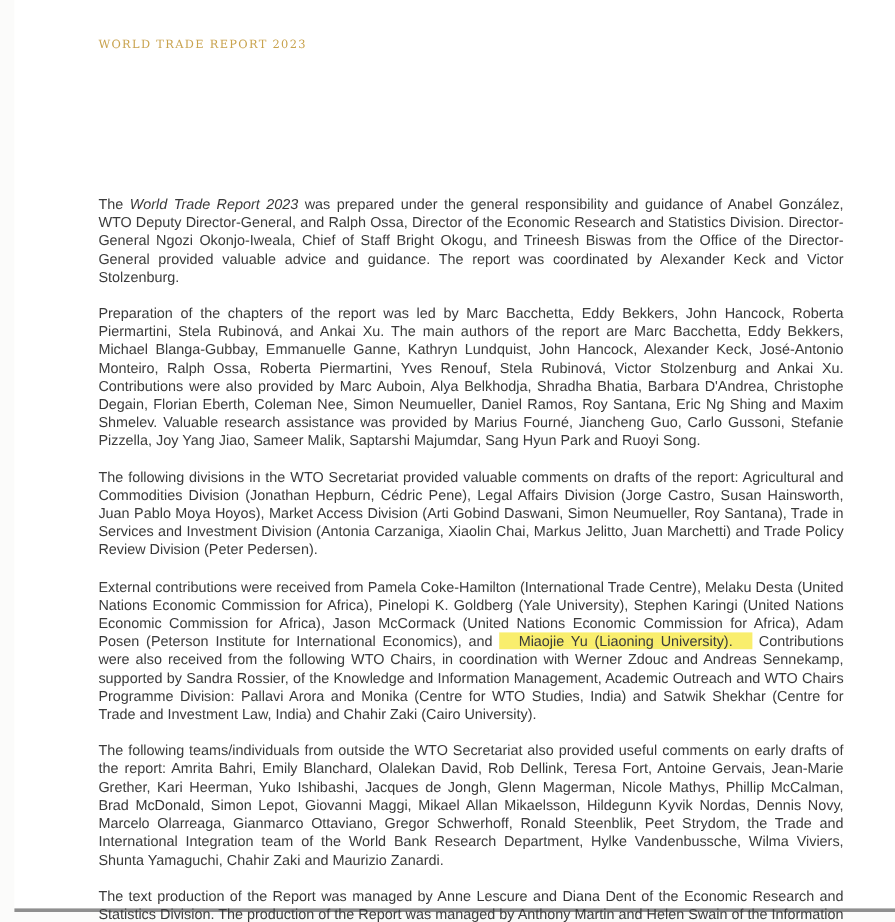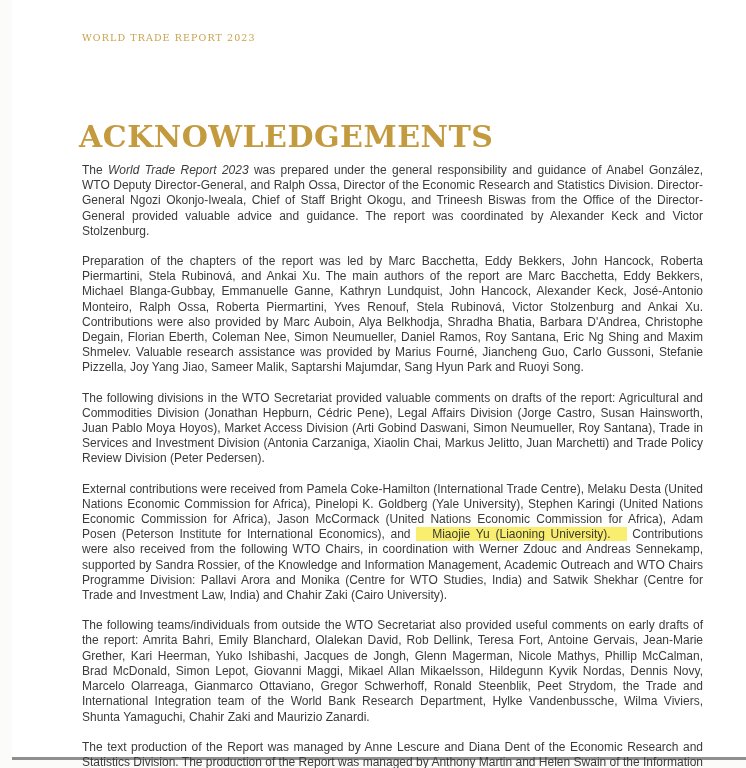--- a/index.html
+++ b/index.html
@@ -61,21 +61,20 @@
     background: var(--highlight, #f9ee6d);
     padding: 0 16px;
   }
 </style>
 </head>
 <body>
 
 <div class="sheet">
   <div class="header-label" style="color: rgb(200, 162, 76);">WORLD TRADE REPORT 2023</div>
 
-  <h1 class="page-title">ACKNOWLEDGEMENTS</h1>
 
   <div class="content">
 
   <p class="para"><span>The </span><span class="italic">World Trade Report 2023</span><span> was prepared under the general responsibility and guidance of Anabel González, WTO Deputy Director-General, and Ralph Ossa, Director of the Economic Research and Statistics Division. Director-General Ngozi Okonjo-Iweala, Chief of Staff Bright Okogu, and Trineesh Biswas from the Office of the Director-General provided valuable advice and guidance. The report was coordinated by Alexander Keck and Victor Stolzenburg.</span></p>
       <p class="para"><span>Preparation of the chapters of the report was led by Marc Bacchetta, Eddy Bekkers, John Hancock, Roberta Piermartini, Stela Rubinová, and Ankai Xu. The main authors of the report are Marc Bacchetta, Eddy Bekkers, Michael Blanga-Gubbay, Emmanuelle Ganne, Kathryn Lundquist, John Hancock, Alexander Keck, José-Antonio Monteiro, Ralph Ossa, Roberta Piermartini, Yves Renouf, Stela Rubinová, Victor Stolzenburg and Ankai Xu. Contributions were also provided by Marc Auboin, Alya Belkhodja, Shradha Bhatia, Barbara D'Andrea, Christophe Degain, Florian Eberth, Coleman Nee, Simon Neumueller, Daniel Ramos, Roy Santana, Eric Ng Shing and Maxim Shmelev. Valuable research assistance was provided by Marius Fourné, Jiancheng Guo, Carlo Gussoni, Stefanie Pizzella, Joy Yang Jiao, Sameer Malik, Saptarshi Majumdar, Sang Hyun Park and Ruoyi Song.</span></p>
       <p class="para"><span>The following divisions in the WTO Secretariat provided valuable comments on drafts of the report: Agricultural and Commodities Division (Jonathan Hepburn, Cédric Pene), Legal Affairs Division (Jorge Castro, Susan Hainsworth, Juan Pablo Moya Hoyos), Market Access Division (Arti Gobind Daswani, Simon Neumueller, Roy Santana), Trade in Services and Investment Division (Antonia Carzaniga, Xiaolin Chai, Markus Jelitto, Juan Marchetti) and Trade Policy Review Division (Peter Pedersen).</span></p>
       <p class="para"><span>External contributions were received from Pamela Coke-Hamilton (International Trade Centre), Melaku Desta (United Nations Economic Commission for Africa), Pinelopi K. Goldberg (Yale University), Stephen Karingi (United Nations Economic Commission for Africa), Jason McCormack (United Nations Economic Commission for Africa), Adam Posen (Peterson Institute for International Economics), and </span><span class="highlight">Miaojie Yu (Liaoning University).</span><span> Contributions were also received from the following WTO Chairs, in coordination with Werner Zdouc and Andreas Sennekamp, supported by Sandra Rossier, of the Knowledge and Information Management, Academic Outreach and WTO Chairs Programme Division: Pallavi Arora and Monika (Centre for WTO Studies, India) and Satwik Shekhar (Centre for Trade and Investment Law, India) and Chahir Zaki (Cairo University).</span></p>
       <p class="para"><span>The following teams/individuals from outside the WTO Secretariat also provided useful comments on early drafts of the report: Amrita Bahri, Emily Blanchard, Olalekan David, Rob Dellink, Teresa Fort, Antoine Gervais, Jean-Marie Grether, Kari Heerman, Yuko Ishibashi, Jacques de Jongh, Glenn Magerman, Nicole Mathys, Phillip McCalman, Brad McDonald, Simon Lepot, Giovanni Maggi, Mikael Allan Mikaelsson, Hildegunn Kyvik Nordas, Dennis Novy, Marcelo Olarreaga, Gianmarco Ottaviano, Gregor Schwerhoff, Ronald Steenblik, Peet Strydom, the Trade and International Integration team of the World Bank Research Department, Hylke Vandenbussche, Wilma Viviers, Shunta Yamaguchi, Chahir Zaki and Maurizio Zanardi.</span></p>
       <p class="para"><span>The text production of the Report was managed by Anne Lescure and Diana Dent of the Economic Research and Statistics Division. The production of the Report was managed by Anthony Martin and Helen Swain of the Information and External Relations Division. William Shaw and Helen Swain edited the report. Gratitude is also due to the translators in the Language and Documentation Services Division for the high quality of their work.</span></p>
     </div>

